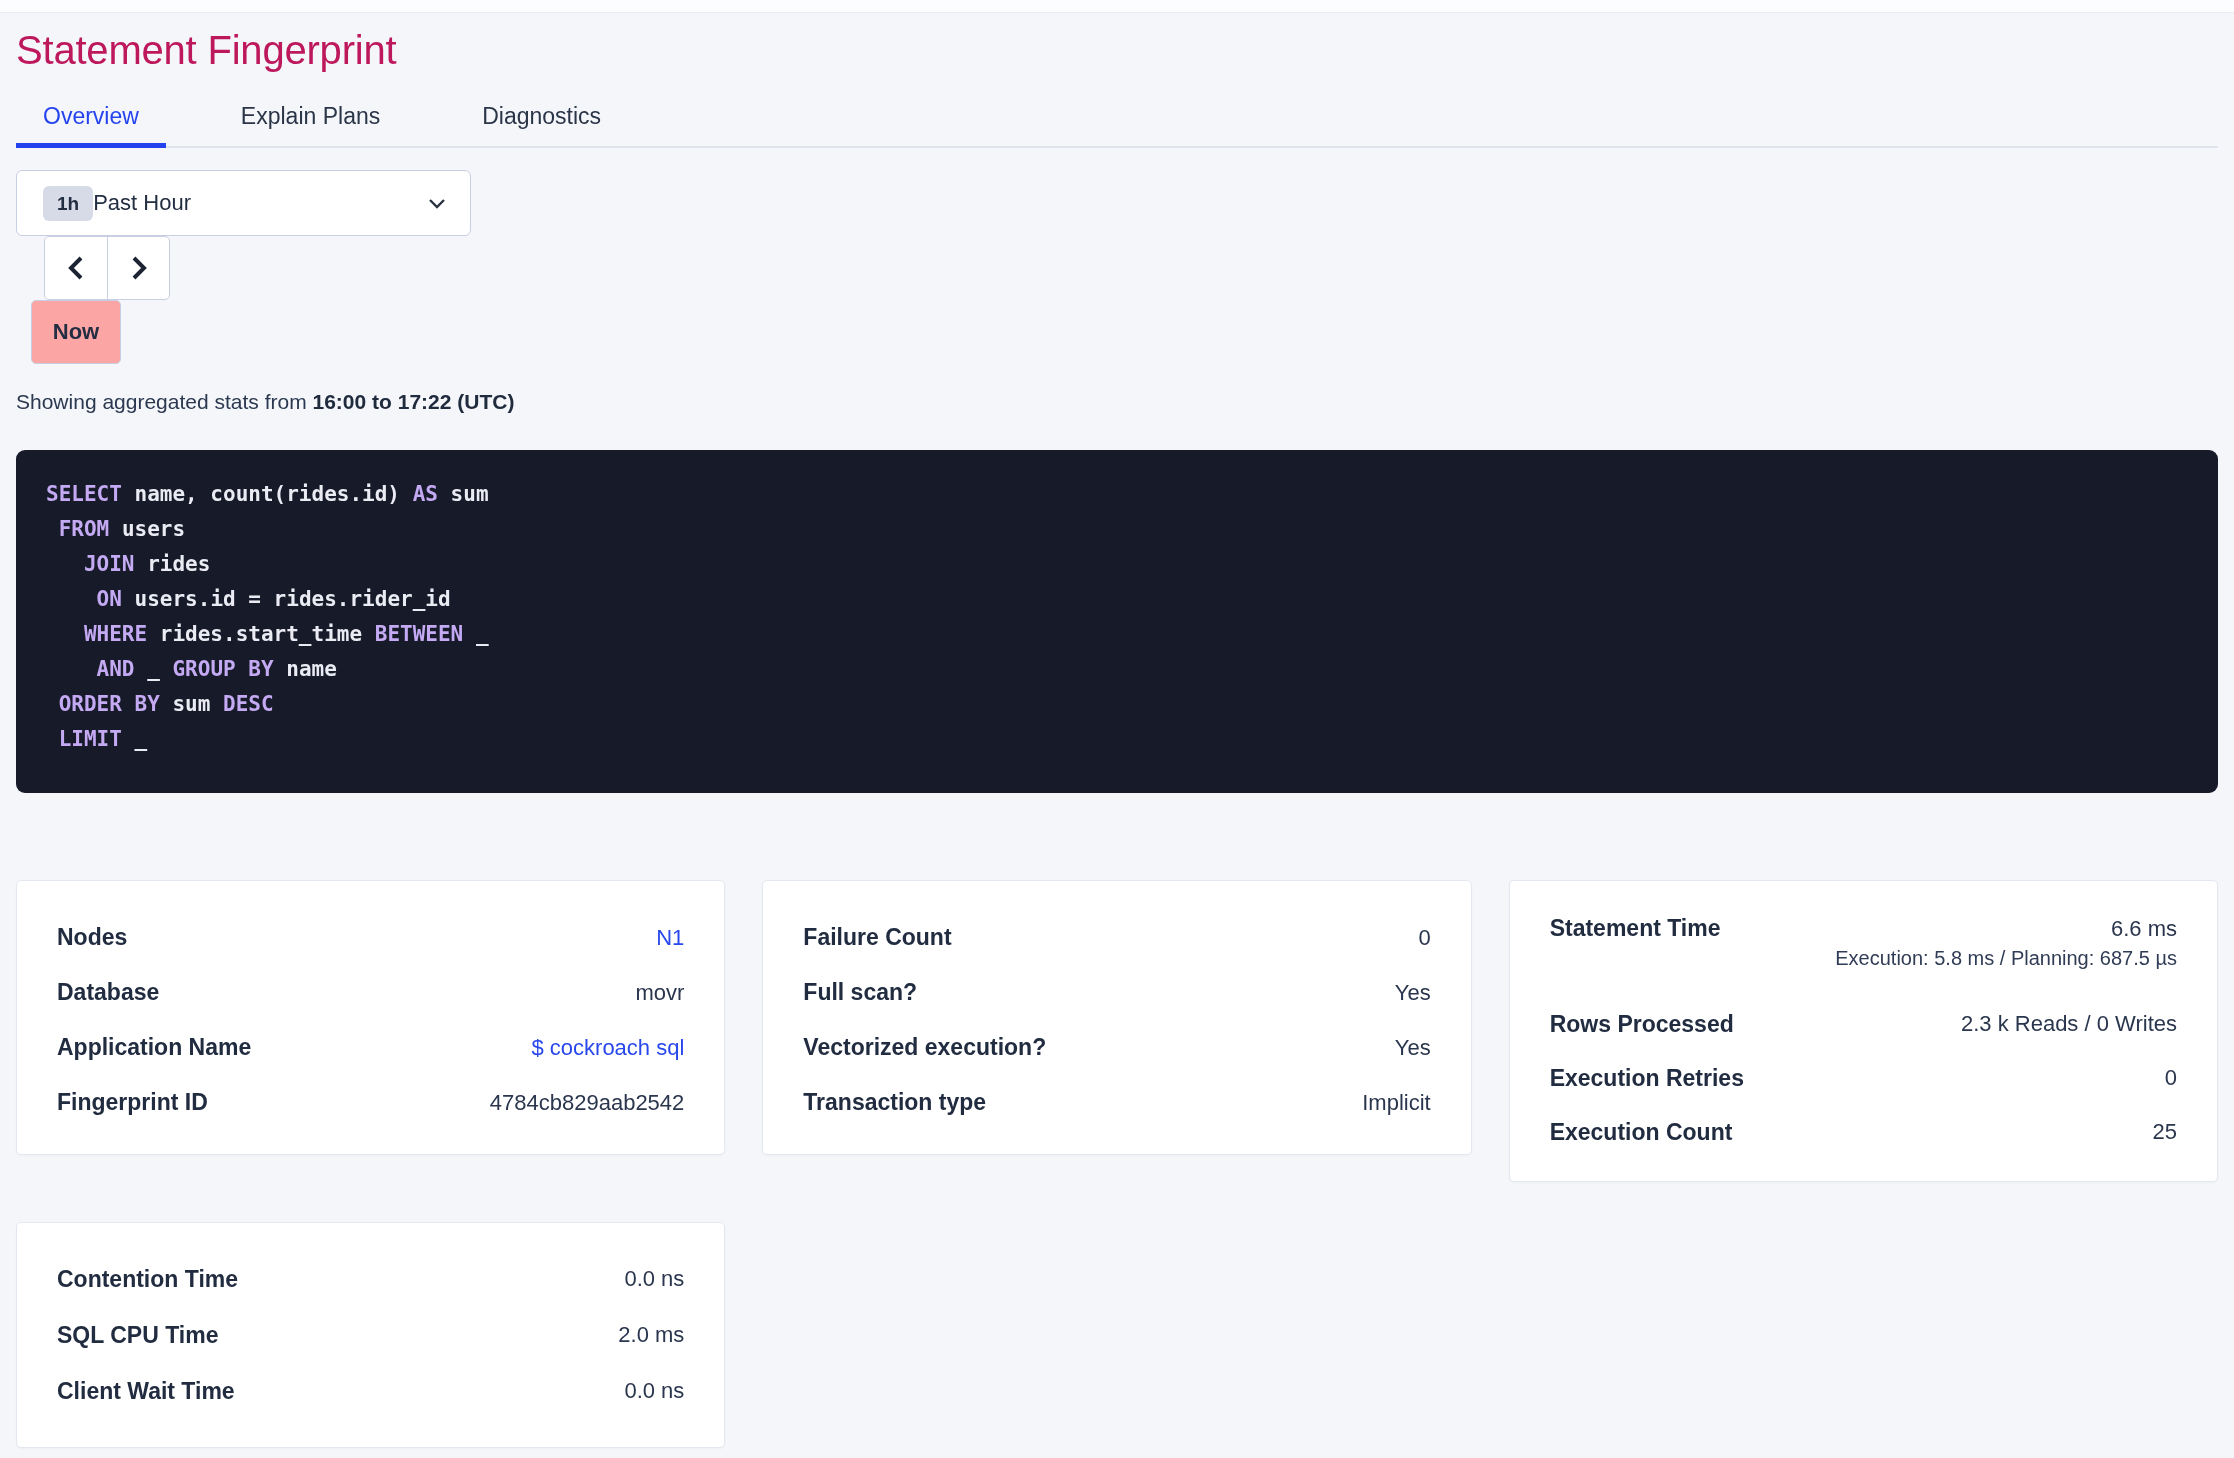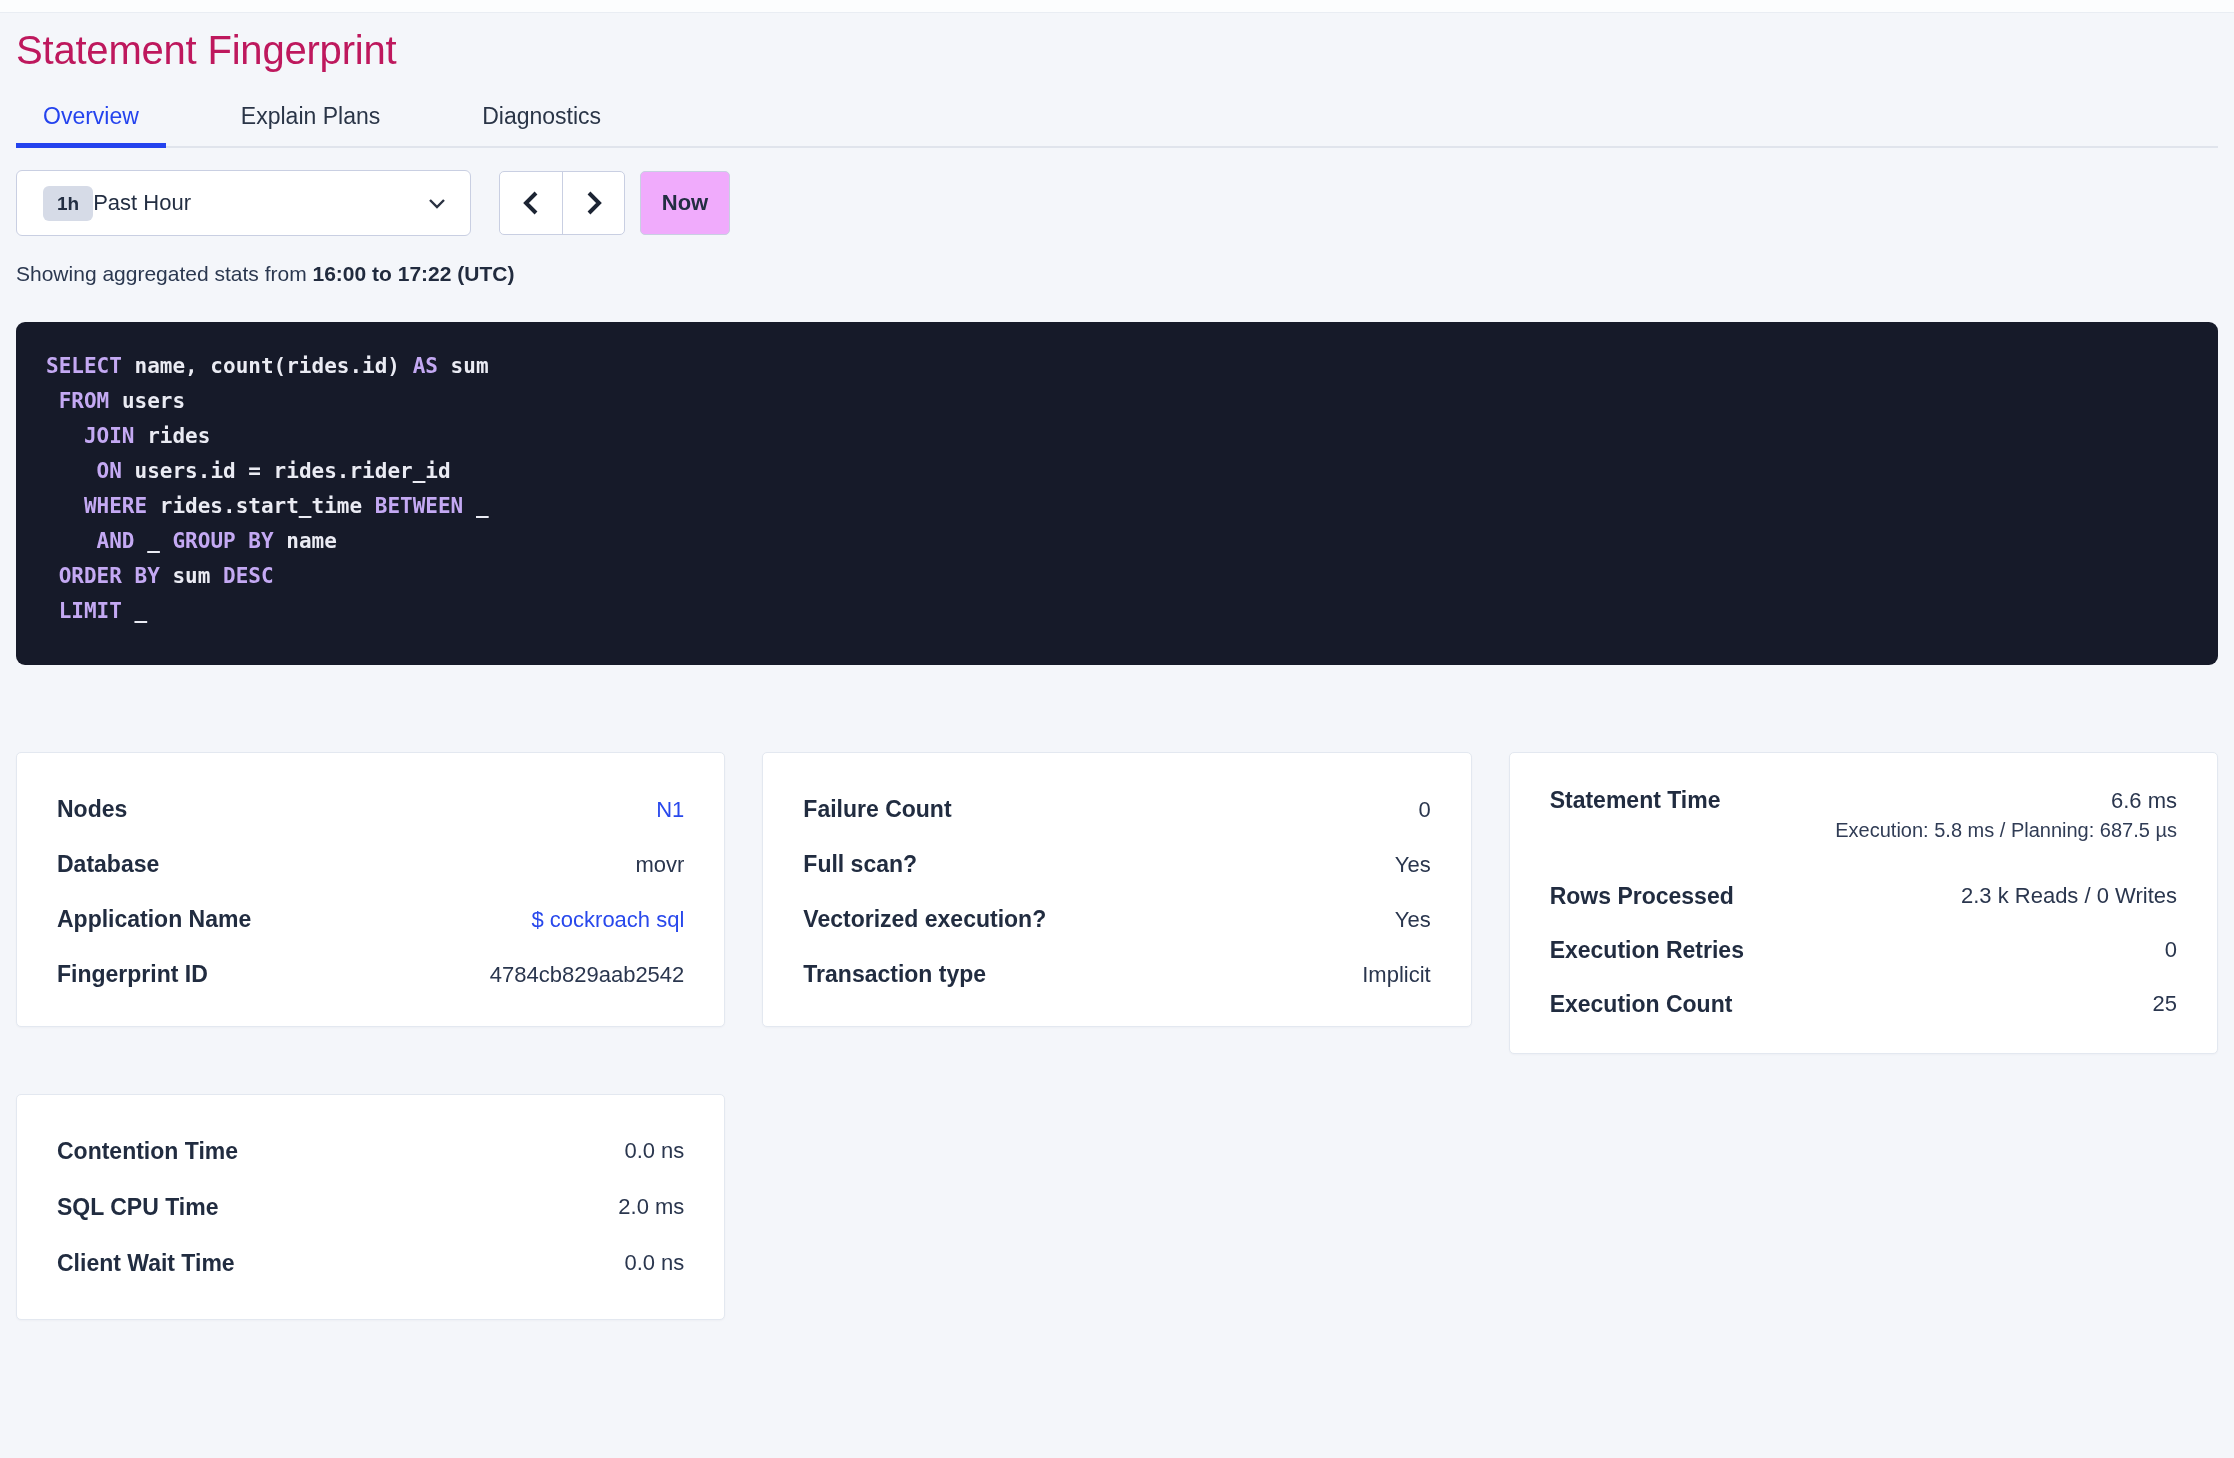--- a/index.html
+++ b/index.html
@@ -10,32 +10,32 @@
   
   .page-title{margin:15px 0 0 0;font-size:40px;font-weight:400;color:#be185d;letter-spacing:-.2px;}
 
   
   .tabs{display:flex;margin-top:30px;border-bottom:2px solid #e0e4ec;}
   .tab{padding:0 27px 13px 27px;margin-right:48px;font-size:23px;color:#2a3547;
     border-bottom:5px solid transparent;margin-bottom:-2px;cursor:pointer;}
   .tab.active{color:#2443ee;border-bottom-color:#2443ee;}
 
   
-  .controls{display:flex;align-items:center;margin-top:22px;}
+  .controls{display:flex;align-items:flex-start;margin-top:22px;flex-direction:column;}
   .timepicker{width:455px;height:66px;background:#fff;border:1px solid #c9cfe2;border-radius:6px;
     display:flex;align-items:center;box-sizing:border-box;padding:0 24px 0 26px;cursor:pointer;}
   .interval-badge{background:#d6dbe7;color:#232e42;font-weight:700;font-size:19px;
     border-radius:6px;padding:8px 14px;line-height:1;}
   .tp-label{font-size:22px;color:#232e42;flex:1;}
   .arrows{display:flex;margin-left:28px;height:64px;border:1px solid #c9cfe2;border-radius:5px;
     background:#fff;box-sizing:border-box;}
   .arrow-btn{width:62px;border:none;background:transparent;display:flex;align-items:center;
     justify-content:center;cursor:pointer;padding:0;}
   .arrow-btn + .arrow-btn{border-left:1px solid #c9cfe2;}
-  .now-btn{margin-left:15px;height:64px;width:90px;background:#f0abfc;border:1px solid #c9cfe2;
+  .now-btn{margin-left:15px;height:64px;width:90px;background:#fca5a5;border:1px solid #c9cfe2;
     border-radius:5px;font-size:22px;font-weight:600;color:#232e42;cursor:pointer;
     font-family:"Liberation Sans",sans-serif;}
 
   
   .statsline{margin:26px 0 0 0;font-size:21px;color:#2b3850;}
   .statsline b{color:#212b3e;}
 
   
   .sql{margin:36px 0 0 0;background:#161a29;border-radius:9px;padding:27px 30px 36px 30px;
     font-family:"DejaVu Sans Mono","Liberation Mono",monospace;font-size:21px;font-weight:700;

